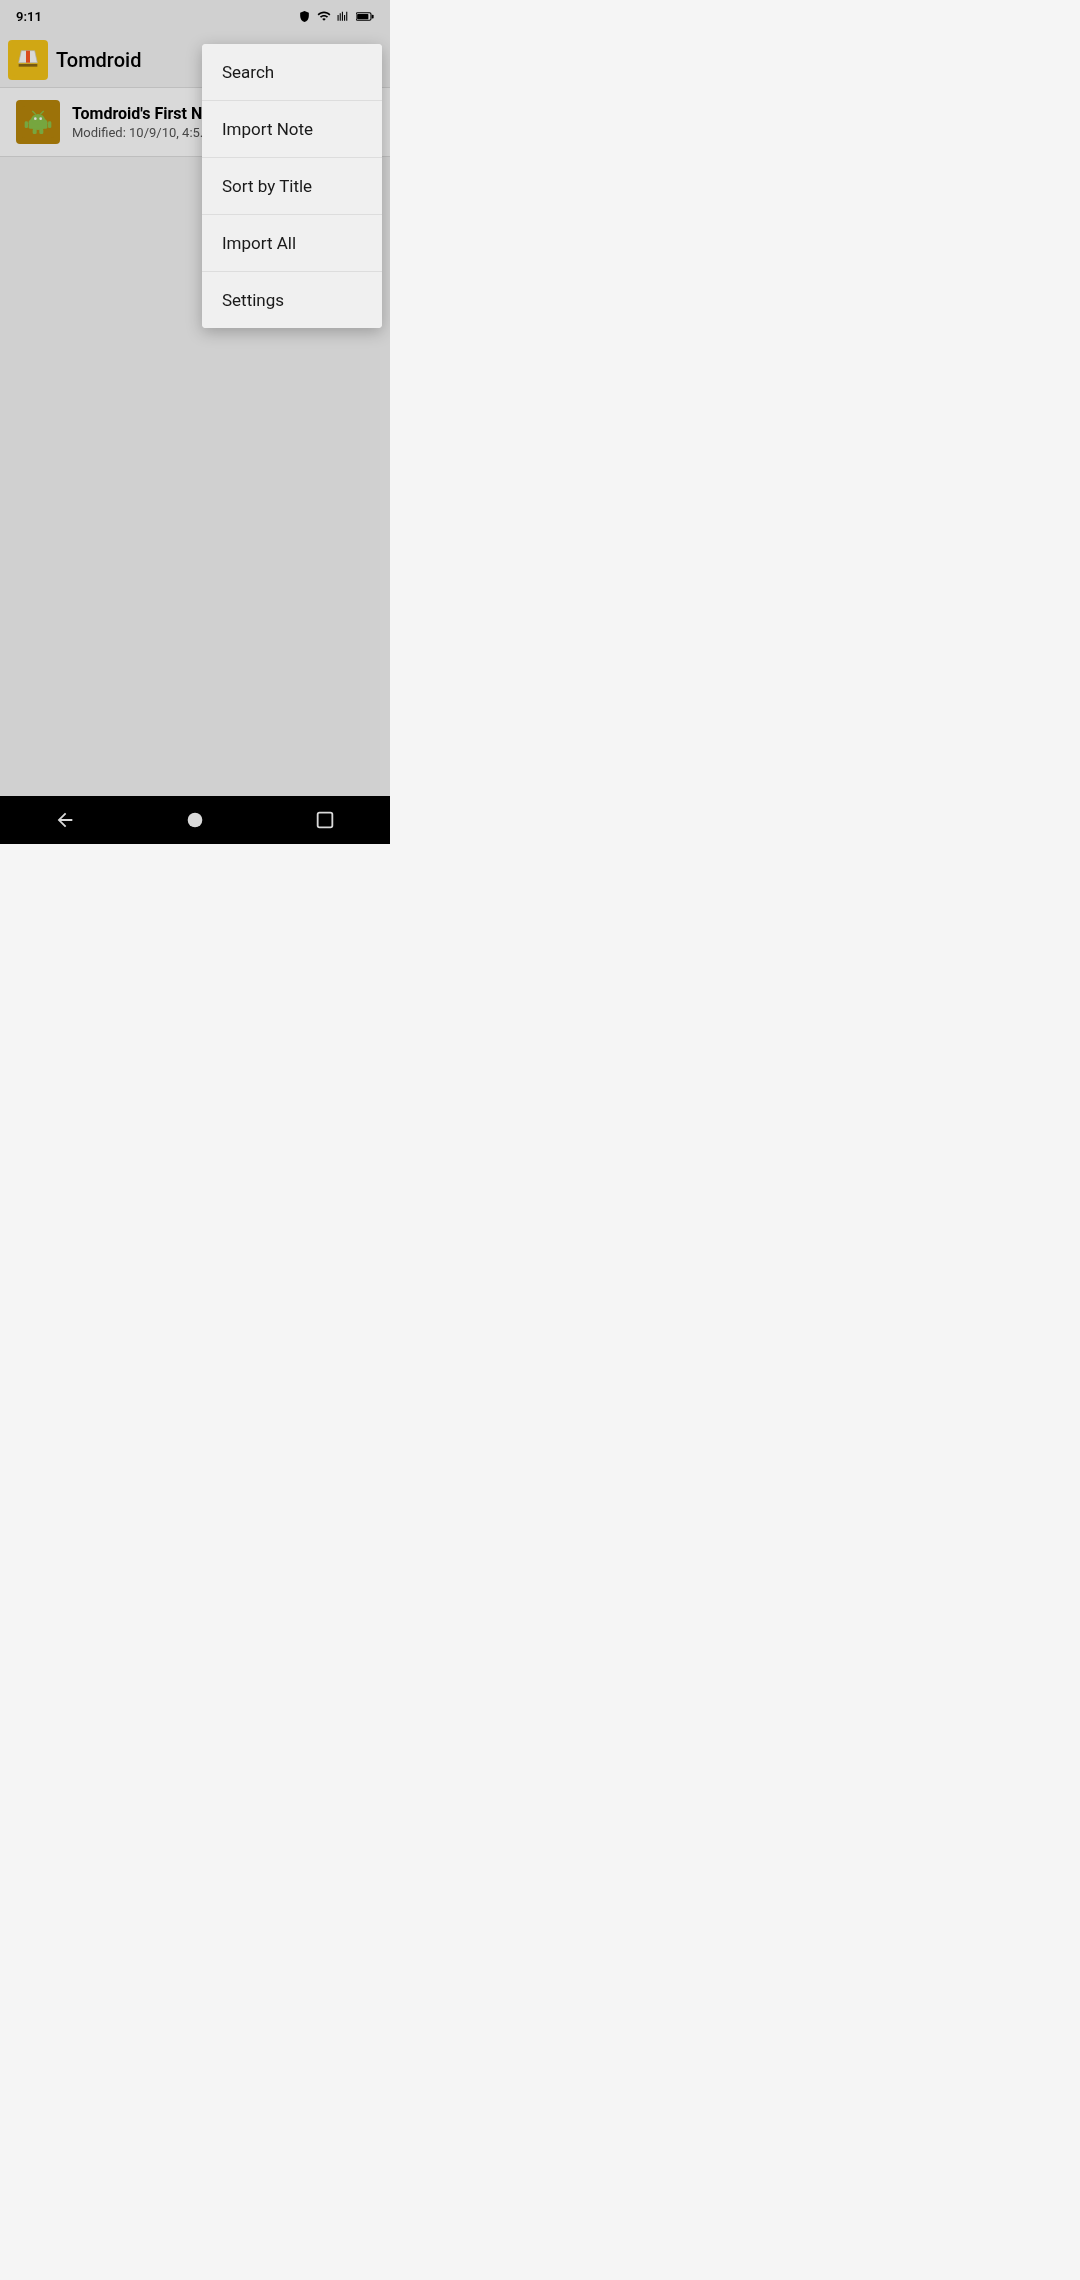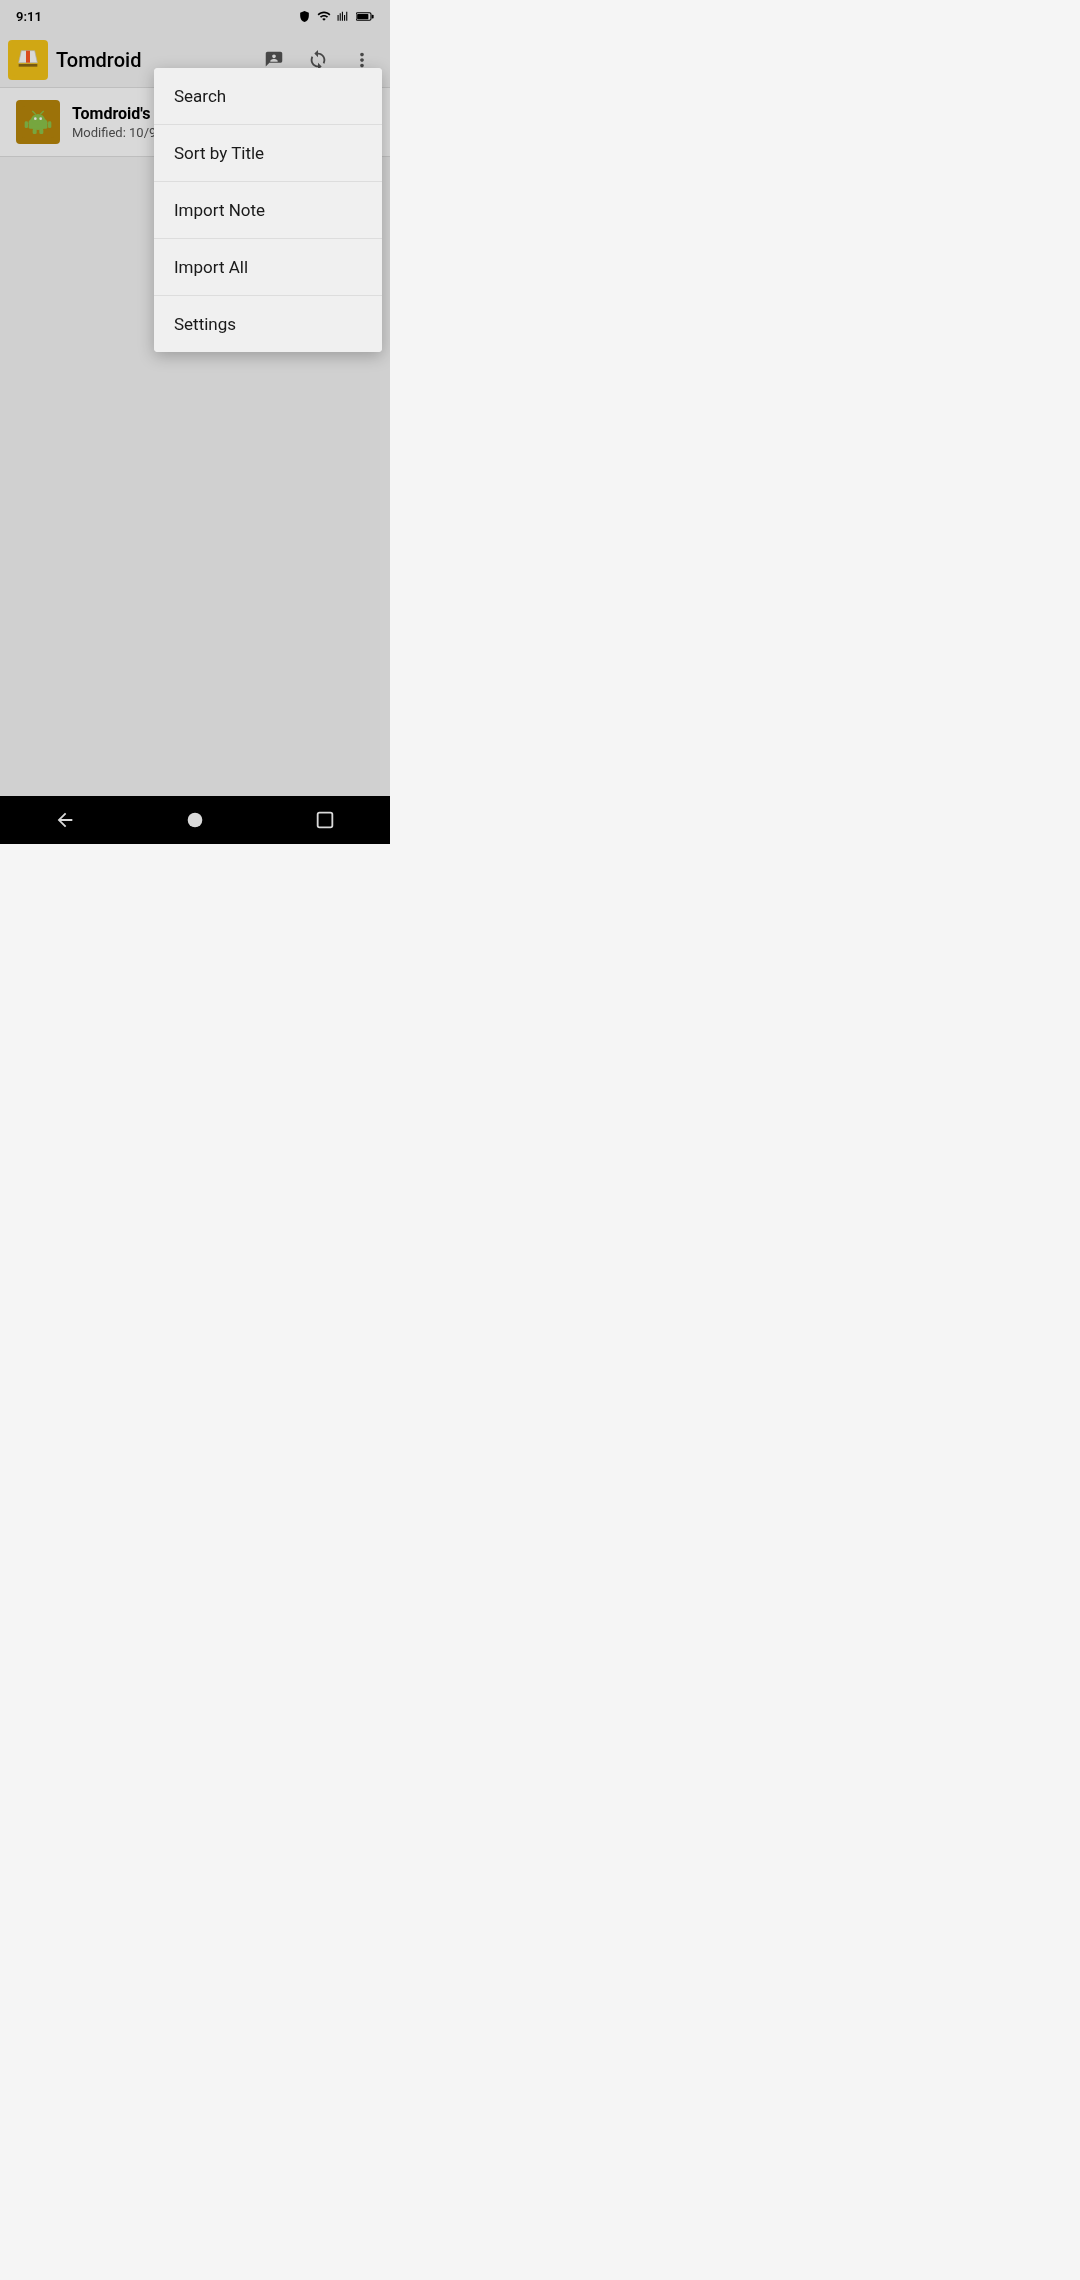--- a/index.html
+++ b/index.html
@@ -153,23 +153,23 @@
       left: 0;
       width: 100%;
       height: 100%;
       background: rgba(0,0,0,0.15);
       z-index: 10;
     }
 
     
     .dropdown-menu {
       position: absolute;
-      top: 68px;
+      top: 44px;
       right: 8px;
-      width: 228px;
+      width: 180px;
       background: #f0f0f0;
       border-radius: 4px;
       box-shadow: 0 4px 16px rgba(0,0,0,0.25);
       z-index: 20;
       overflow: hidden;
     }
 
     .menu-item {
       display: flex;
       align-items: center;
@@ -303,24 +303,24 @@
   </div>
 </div>
 
 <div class="overlay"></div>
 
 <div class="dropdown-menu">
   <div class="menu-item">
     <span>Search</span>
   </div>
   <div class="menu-item">
+    <span>Import Note</span>
+  </div>
+  <div class="menu-item">
     <span>Sort by Title</span>
-  </div>
-  <div class="menu-item">
-    <span>Import Note</span>
   </div>
   <div class="menu-item">
     <span>Import All</span>
   </div>
   <div class="menu-item">
     <span>Settings</span>
   </div>
 </div>
 
 <div class="bottom-nav">

